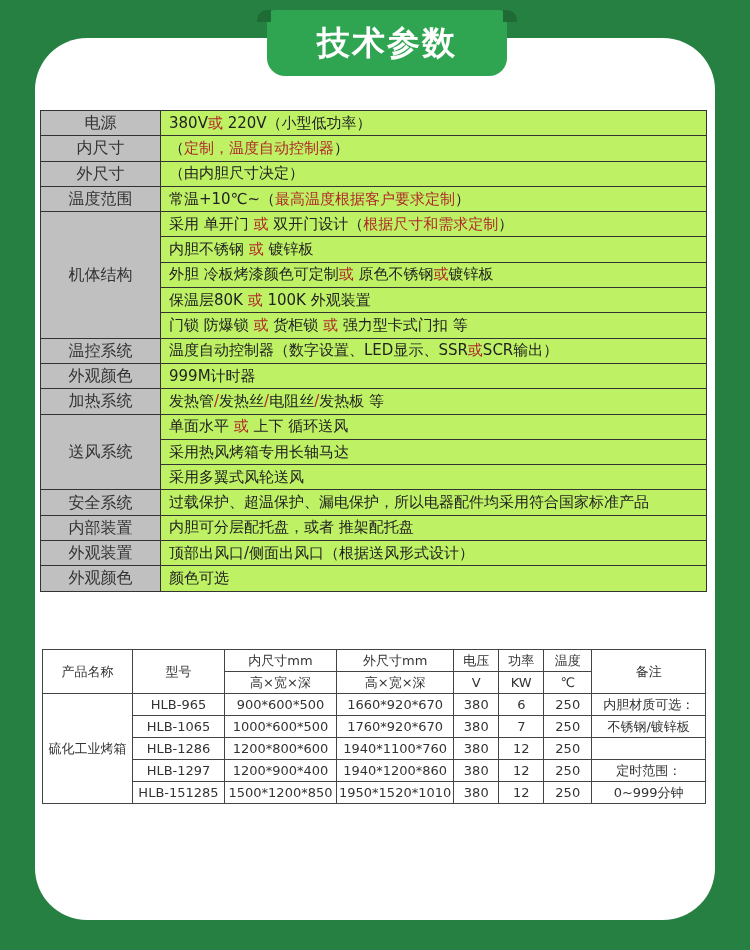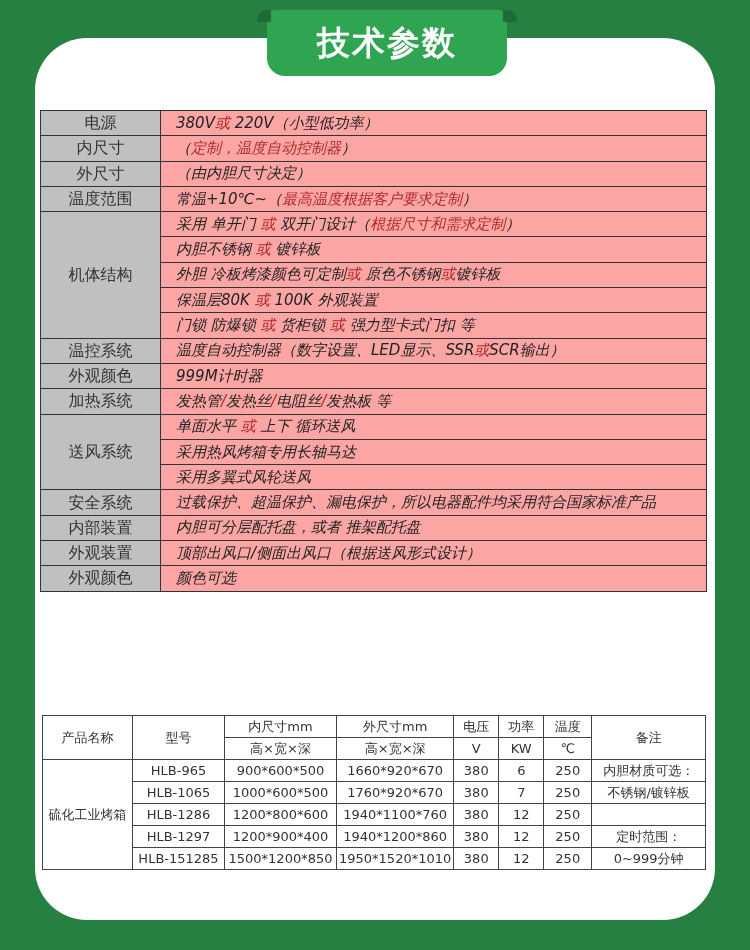--- a/index.html
+++ b/index.html
@@ -19,28 +19,28 @@
     content: ""; position: absolute; top: 0; width: 14px; height: 12px; background: #1f6b35;
   }
   .title-tab::before { left: -10px; border-radius: 10px 0 0 0; }
   .title-tab::after { right: -10px; border-radius: 0 10px 0 0; }
 
   
   .spec {
     position: absolute; left: 40px; top: 110px; width: 667px;
     border-collapse: collapse; font-size: 15px;
   }
-  .spec td { border: 1.5px solid #333; height: 25.3px; padding: 0 15px; white-space: nowrap; line-height: 1; }
+  .spec td { border: 1.5px solid #333; height: 25.3px; padding: 0 8px; white-space: nowrap; line-height: 1; }
   .spec td.lbl { background: #c0c0c0; width: 120px; text-align: center; color: #333; font-size: 16px; }
-  .spec td.val { background: #fca5a5; color: #222; font-style: italic; }
+  .spec td.val { background: #bef264; color: #222; }
   .hl { color: #b02a2a; }
 
   
   .models {
-    position: absolute; left: 42px; top: 715px; width: 664px;
+    position: absolute; left: 42px; top: 649px; width: 664px;
     border-collapse: collapse; font-size: 13px; color: #333;
   }
   .models td, .models th { border: 1px solid #444; text-align: center; font-weight: normal; height: 22px; padding: 0 2px; white-space: nowrap; }
   .models .note { text-align: center; padding-left: 2px; }
 </style>
 </head>
 <body>
 
 <div class="card"></div>
 <div class="title-tab">技术参数</div>

